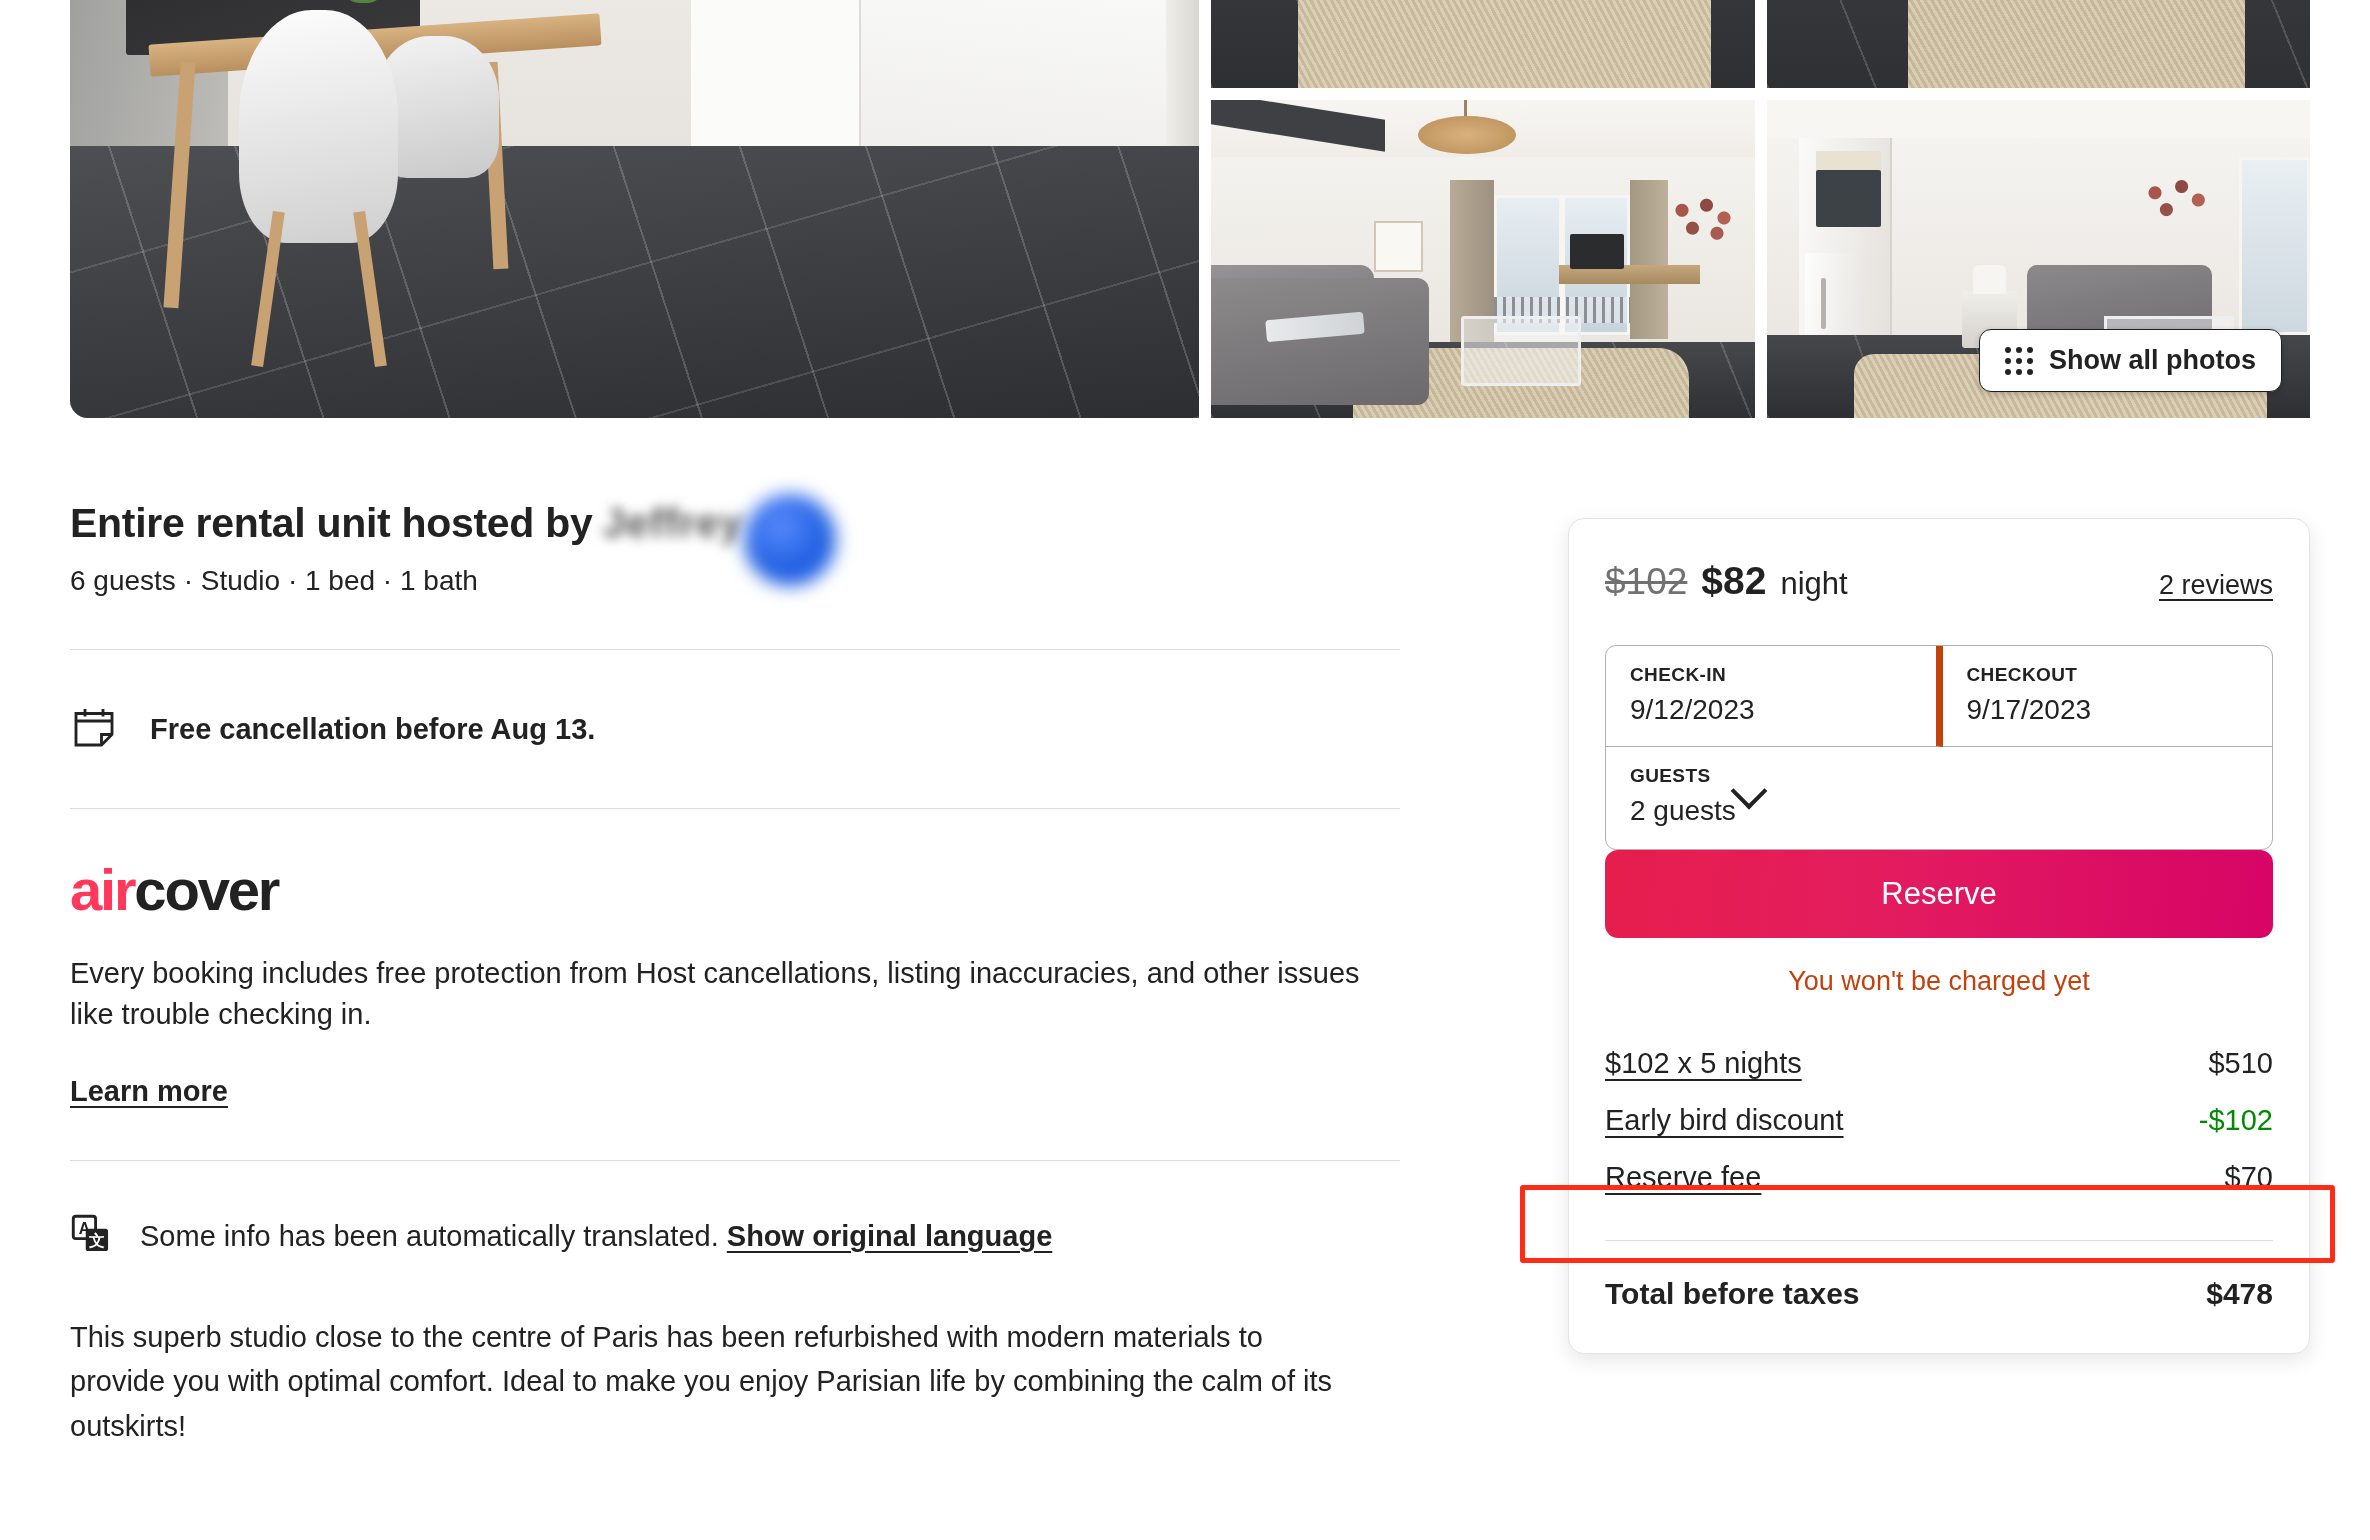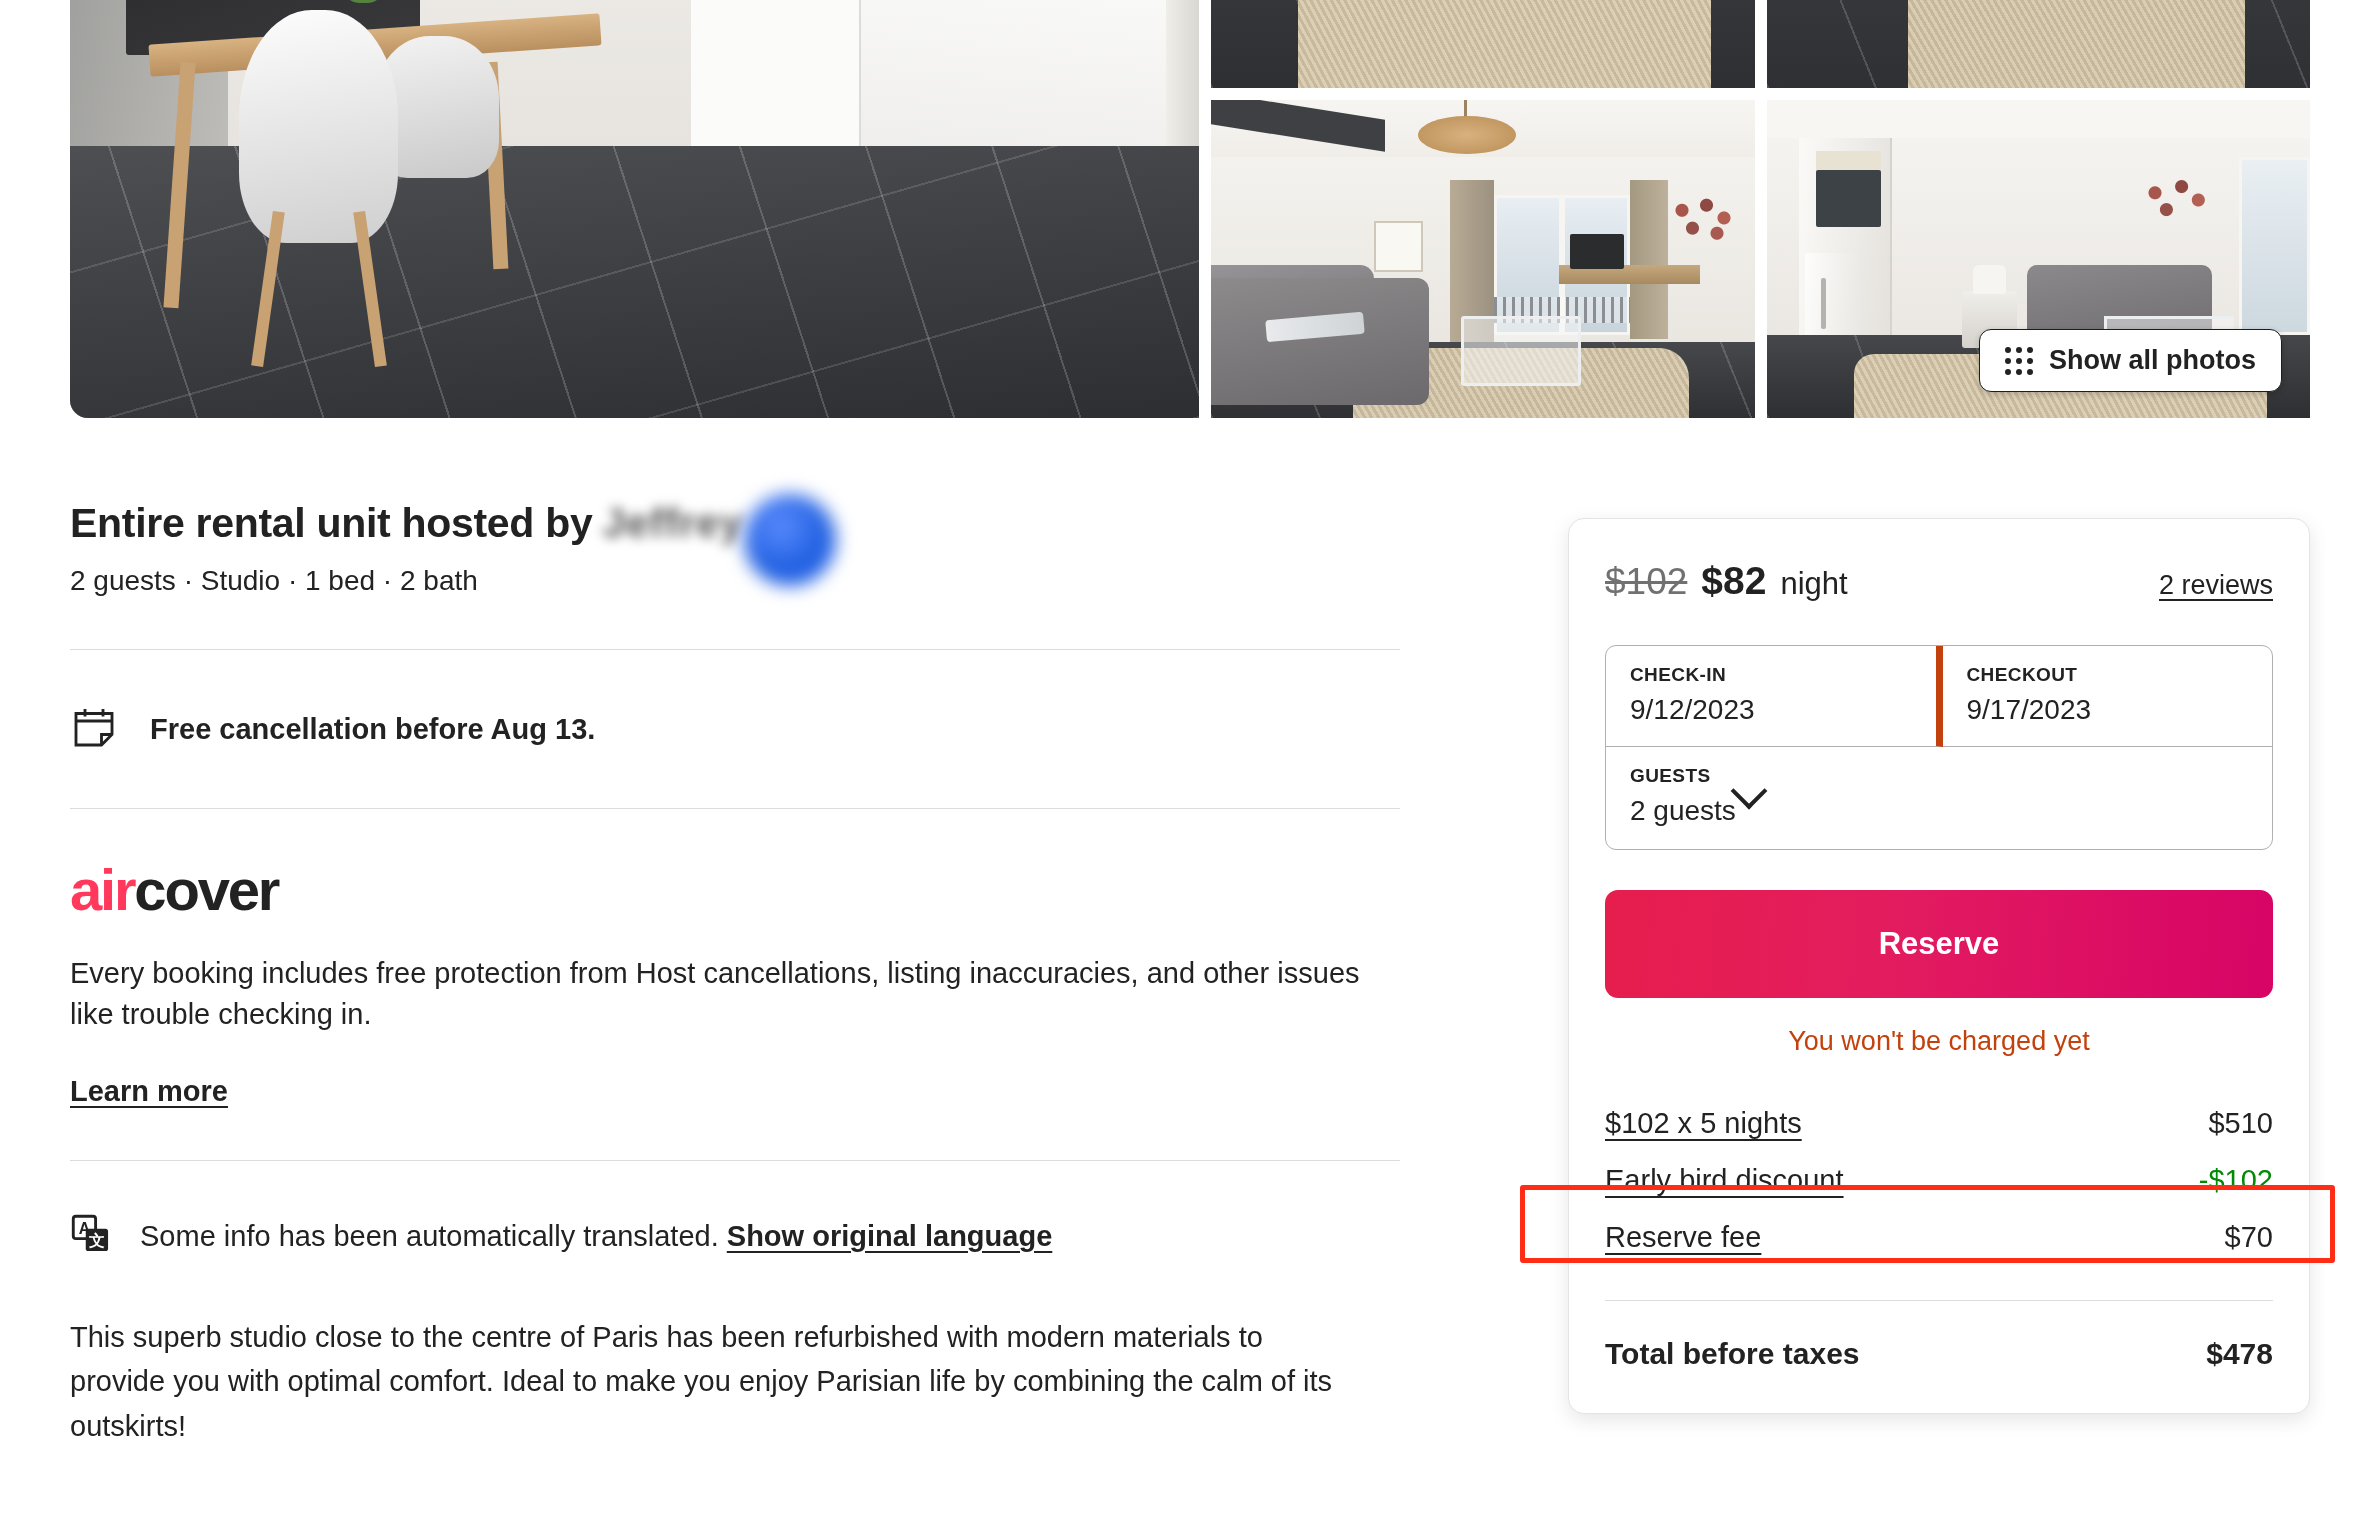--- a/index.html
+++ b/index.html
@@ -239,25 +239,24 @@
     display:flex; align-items:center; justify-content:flex-start;
   }
   .chev {
     width:26px; height:26px; margin-right:8px;
     border-right:4px solid #222; border-bottom:4px solid #222;
     transform:rotate(45deg); margin-top:-10px;
   }
 
   .reserve-btn {
     display:block; width:100%;
-    margin-top:40px;
-    padding:36px 0;
+    padding:26px 0;
     border:none; border-radius:13px;
     background:linear-gradient(95deg,#E61E4D 0%,#E31C5F 42%,#D70466 100%);
-    color:#ffffff; font-size:31px; font-weight:bold;
+    color:#ffffff; font-size:31px; font-weight:normal;
     font-family:"Liberation Sans", sans-serif;
     cursor:pointer; text-align:center;
   }
   .charge-note { text-align:center; font-size:27px; color:#c2410c; margin-top:28px; }
 
   .fee-list { margin-top:38px; }
   .fee-row {
     display:flex; justify-content:space-between; align-items:center;
     font-size:29px; color:#222;
     padding:12px 0;
@@ -389,21 +388,21 @@
   </div>
 
   <div class="left-col">
 
     <div class="listing-head">
       <div>
         <h1 class="listing-title">
           <span>Entire rental unit hosted by</span>
           <span class="host-name-blur">Jeffrey</span>
         </h1>
-        <div class="listing-sub">2 guests · Studio · 1 bed · 2 bath</div>
+        <div class="listing-sub">6 guests · Studio · 1 bed · 1 bath</div>
       </div>
       <div class="avatar"></div>
     </div>
 
     <div class="divider"></div>
 
     <div class="cancel-row">
       <span>
         <svg width="48" height="50" viewBox="0 0 32 32" fill="none" stroke="#222" stroke-width="1.9">
           <path d="M4 7h24v14l-7 7H4z"></path>

